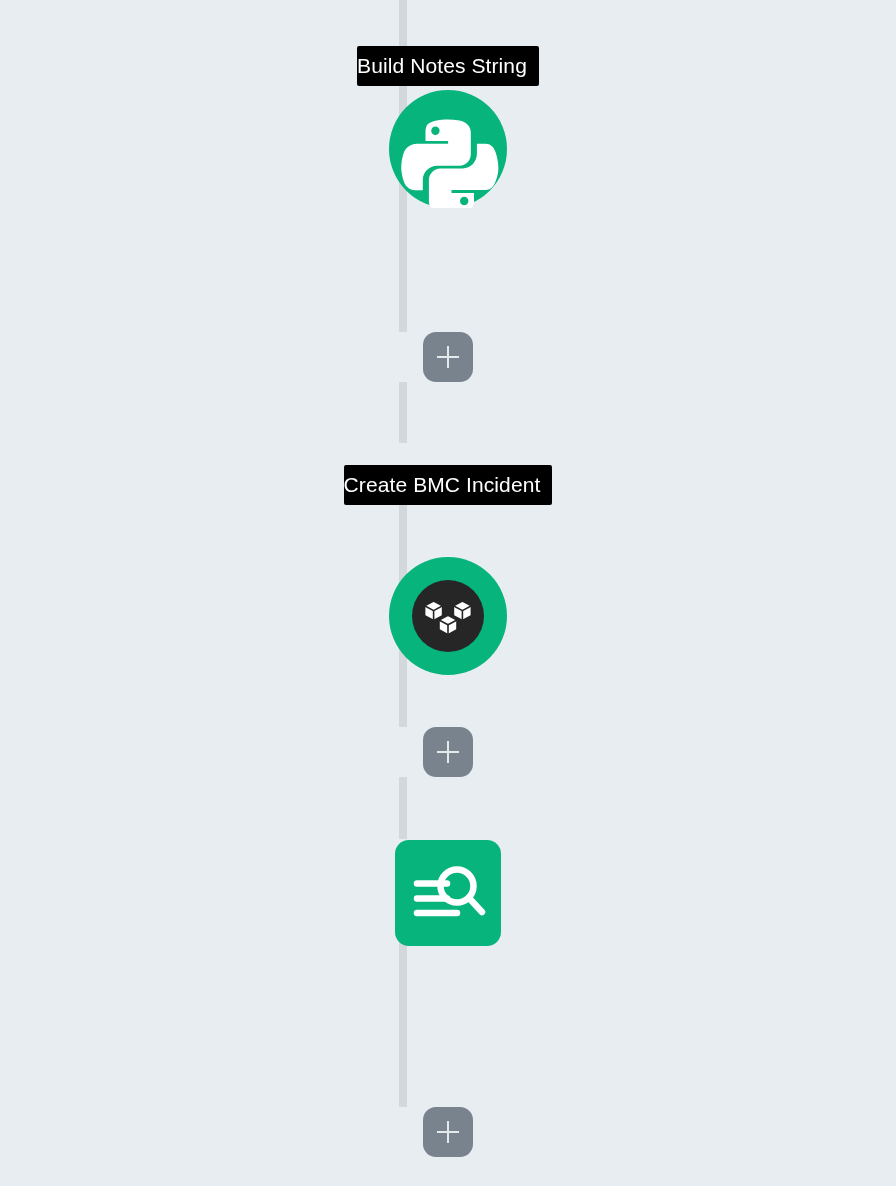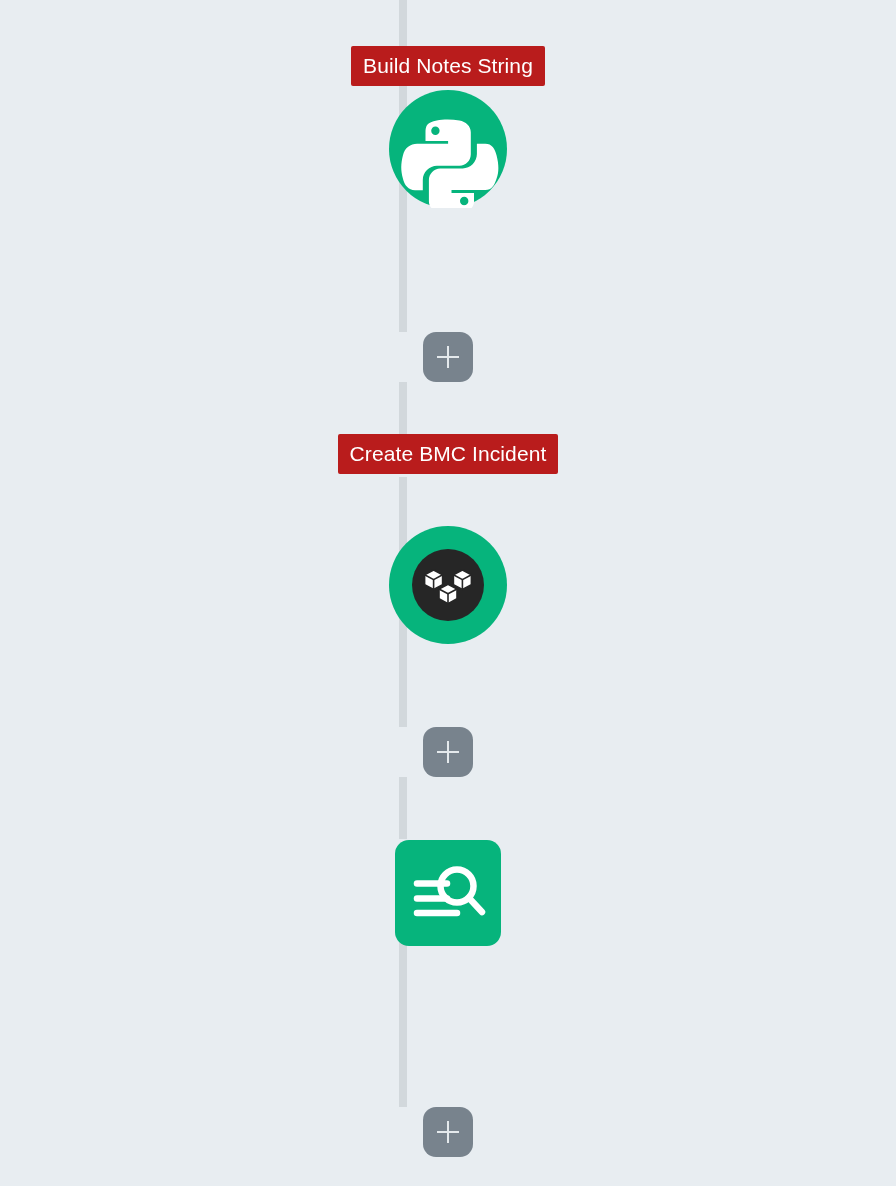--- a/index.html
+++ b/index.html
@@ -39,26 +39,26 @@
     left: 0;
     width: 896px;
     display: flex;
     flex-direction: column;
     align-items: center;
     z-index: 3;
   }
 
   
   .node-label {
-    background: #b91c1c;
+    background: #000000;
     color: #ffffff;
     font-size: 21px;
     line-height: 1;
     letter-spacing: 0.1px;
-    padding: 9px 12px 10px 12px;
+    padding: 9px 12px 10px 0;
     border-radius: 2px;
     white-space: nowrap;
     box-sizing: border-box;
     font-family: "Liberation Sans", sans-serif;
   }
 
   
   .icon-shell {
     margin-top: 4px;
     display: flex;
@@ -154,21 +154,21 @@
       </div>
     </div>
   </div>
 
   <div class="plus-node" style="top:332px;">
     <button class="plus-button">
       <span class="plus-glyph"></span>
     </button>
   </div>
 
-  <div class="node" style="top:434px;gap:48px;">
+  <div class="node" style="top:465px;gap:48px;">
     <div class="node-label">Create BMC Incident</div>
     <div class="icon-shell">
       <div class="icon-circle">
         <svg width="118" height="118" viewBox="0 0 118 118" aria-hidden="true">
           <circle cx="59" cy="59" r="36" fill="#262626"></circle>
           <g fill="#ffffff" stroke="#262626" stroke-width="1.6" stroke-linejoin="round">
 
             <path d="M44.6,44.0 L53.6,48.8 L53.6,58.6 L44.6,63.4 L35.6,58.6 L35.6,48.8 Z"></path>
             <path d="M35.6,48.8 L44.6,53.6 L53.6,48.8" fill="none"></path>
             <path d="M44.6,53.6 L44.6,63.4" fill="none"></path>

